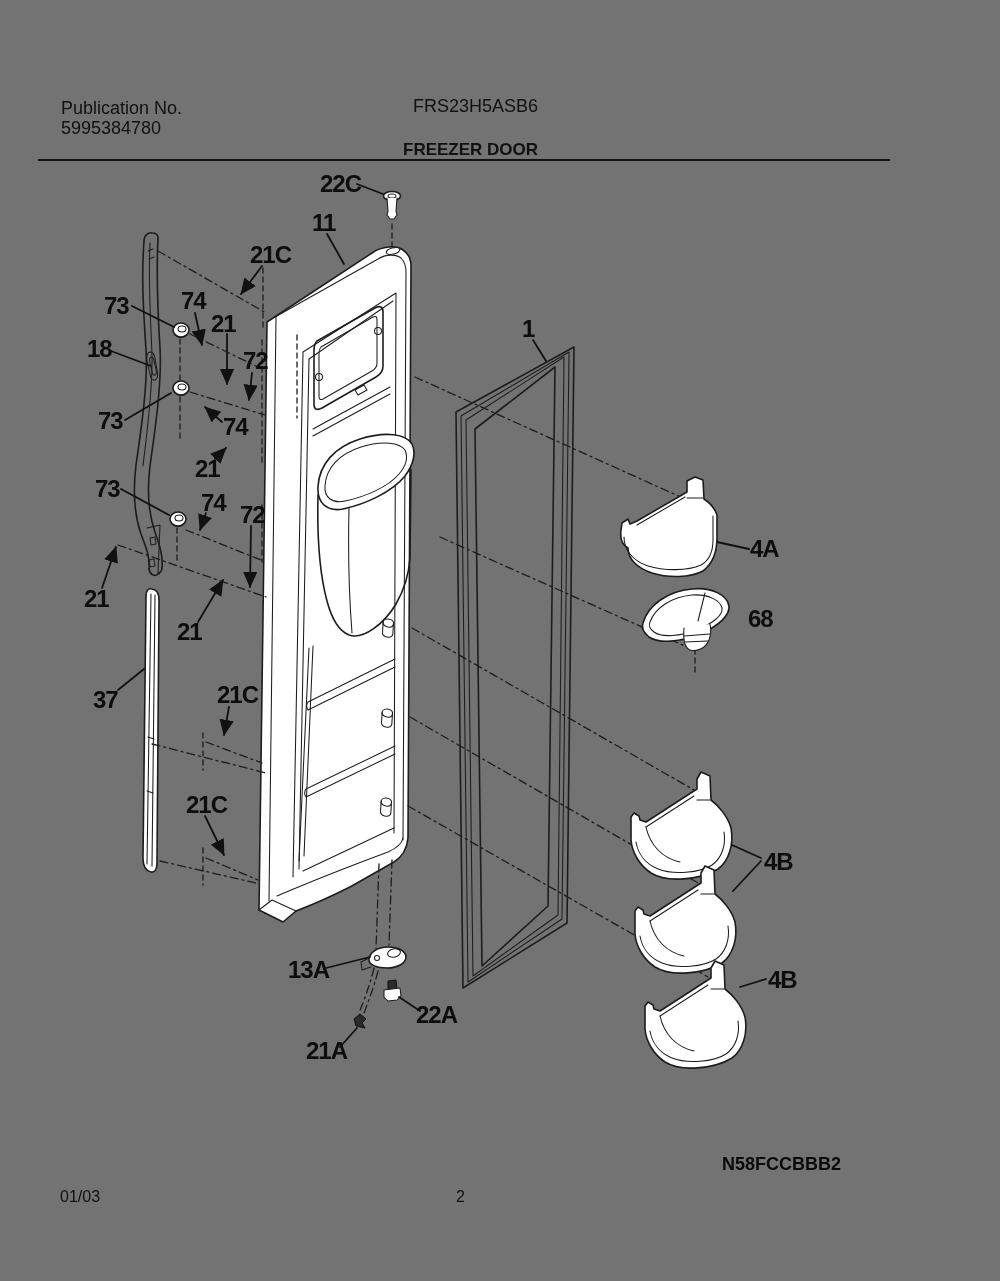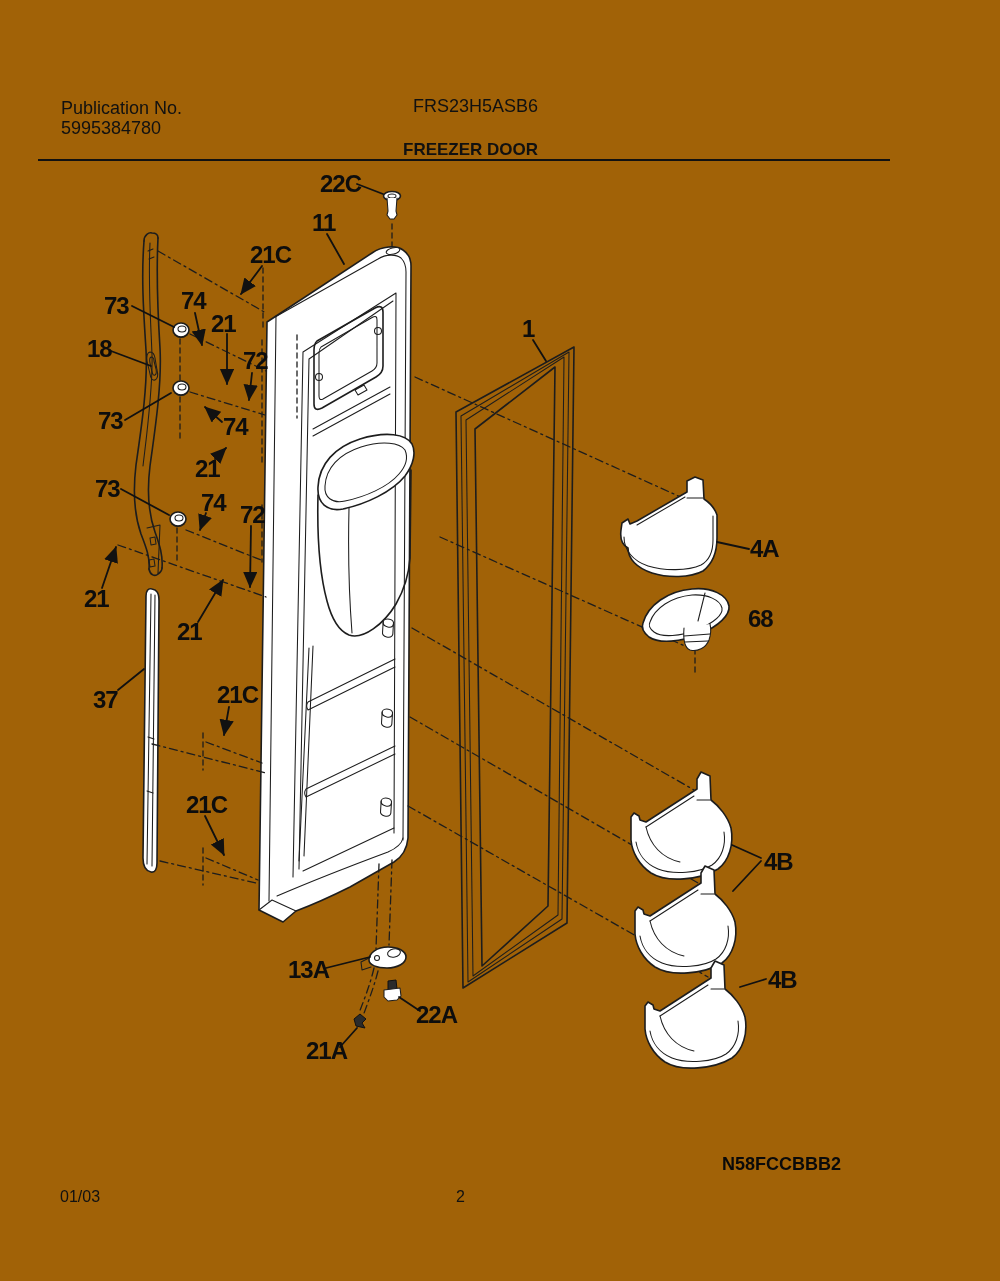--- a/index.html
+++ b/index.html
@@ -1,17 +1,17 @@
 <!DOCTYPE html>
 <html><head>
 <meta charset="utf-8">
 <style>
   html,body{margin:0;padding:0;background:#e8e8e8;}
   .page{
-    position:relative;width:1000px;height:1281px;background:#a16207;
+    position:relative;width:1000px;height:1281px;background:#737373;
     font-family:"Liberation Sans", sans-serif;margin:0 auto;overflow:hidden;
   }
   svg{display:block}
   .ln{fill:none;stroke:#1d1d1d;stroke-width:1.6;stroke-linecap:round;stroke-linejoin:round}
   .thin{stroke-width:1.05}
   .wf{fill:#ffffff}
   .dd{stroke-dasharray:8 4 2 4;stroke-width:1.3}
   .ds{stroke-dasharray:5 4;stroke-width:1.3}
   .ldr{fill:none;stroke:#111;stroke-width:1.8;stroke-linecap:round}
   .plbl{font-family:"Liberation Sans",sans-serif;font-weight:bold;font-size:24px;letter-spacing:-1px;fill:#0d0d0d}

